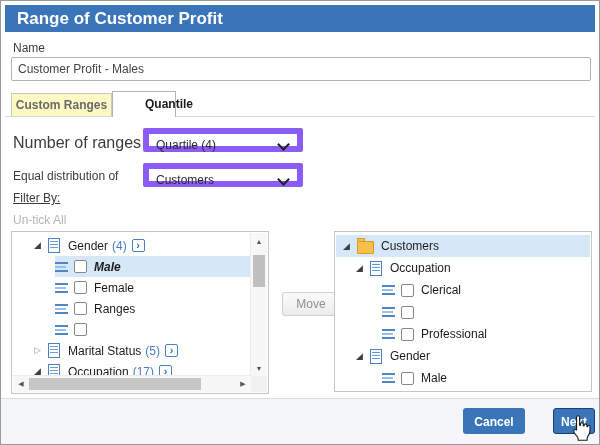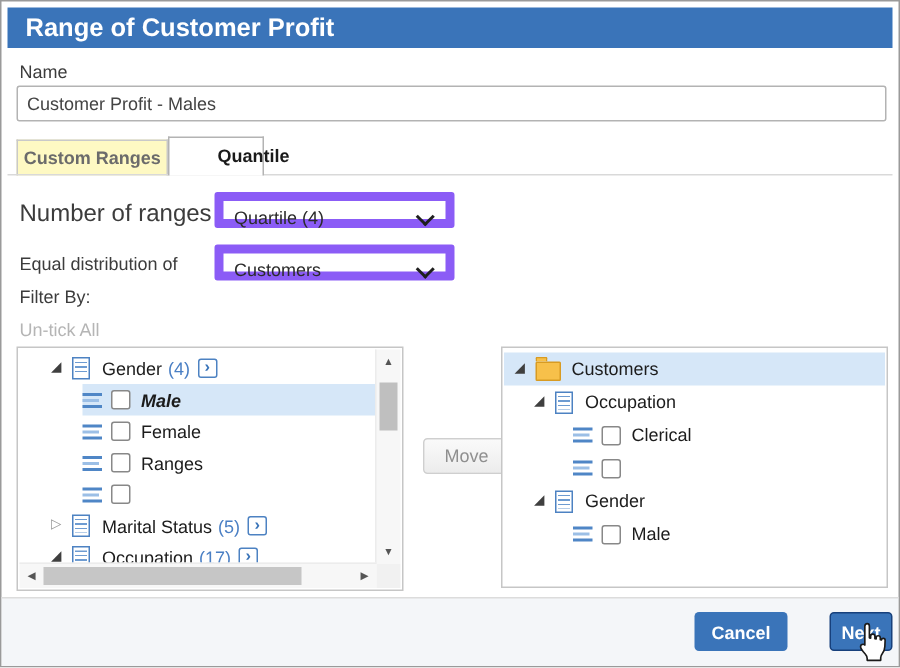--- a/index.html
+++ b/index.html
@@ -37,21 +37,21 @@
   .select{
     position:absolute;left:131px;width:160px;height:24px;box-sizing:border-box;
     background:#fff;border:6px solid #8b5cf6;border-radius:2px;
     font-size:12px;color:#2b2b2b;line-height:22px;padding:0 24px 0 7px;cursor:pointer;margin-left:11px;
   }
   .select1{top:127px;} .select2{top:162px;}
   .chev{
     position:absolute;right:9px;top:6px;width:7px;height:7px;
     border-right:2px solid #1f1f1f;border-bottom:2px solid #1f1f1f;transform:rotate(45deg);
   }
-  .filter-label{position:absolute;left:12px;top:190px;font-size:12px;color:#3c3c3c;}
+  .filter-label{position:absolute;left:12px;top:190px;font-size:12px;color:#3c3c3c;text-decoration:underline;}
   .untick{position:absolute;left:12px;top:212px;font-size:12px;color:var(--disabled_text,#b5b5b5);cursor:default;}
   
   .left-panel{
     position:absolute;left:10px;top:230px;width:258px;height:163px;box-sizing:border-box;
     border:1px solid #c6c6c6;background:#fff;
   }
   .right-panel{
     position:absolute;left:333px;top:230px;width:258px;height:161px;box-sizing:border-box;
     border:1px solid #c6c6c6;background:#fff;
   }
@@ -221,20 +221,25 @@
         </div>
         <div class="tree-row lvl2">
           <span class="bars-icon"></span>
           <span class="cb"></span>
           <span class="tlabel">Clerical</span>
         </div>
         <div class="tree-row lvl2">
           <span class="bars-icon"></span>
           <span class="cb"></span>
         </div>
+        <div class="tree-row lvl2">
+          <span class="bars-icon"></span>
+          <span class="cb"></span>
+          <span class="tlabel">Professional</span>
+        </div>
         <div class="tree-row lvl1">
           <span class="expander expanded">◢</span>
           <span class="doc-icon"></span>
           <span class="tlabel">Gender</span>
         </div>
         <div class="tree-row lvl2">
           <span class="bars-icon"></span>
           <span class="cb"></span>
           <span class="tlabel">Male</span>
         </div>

